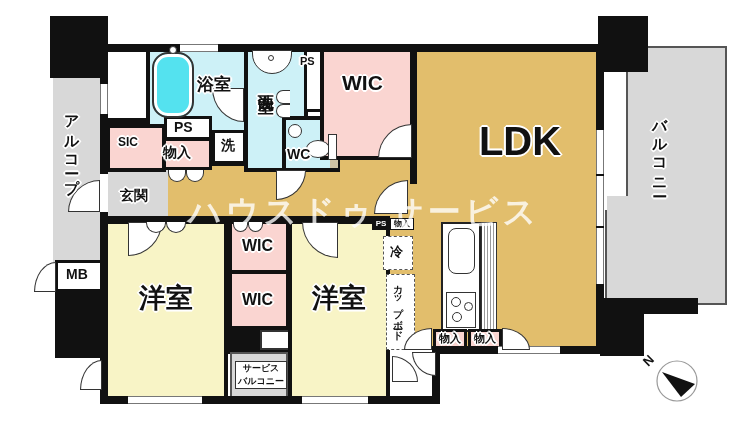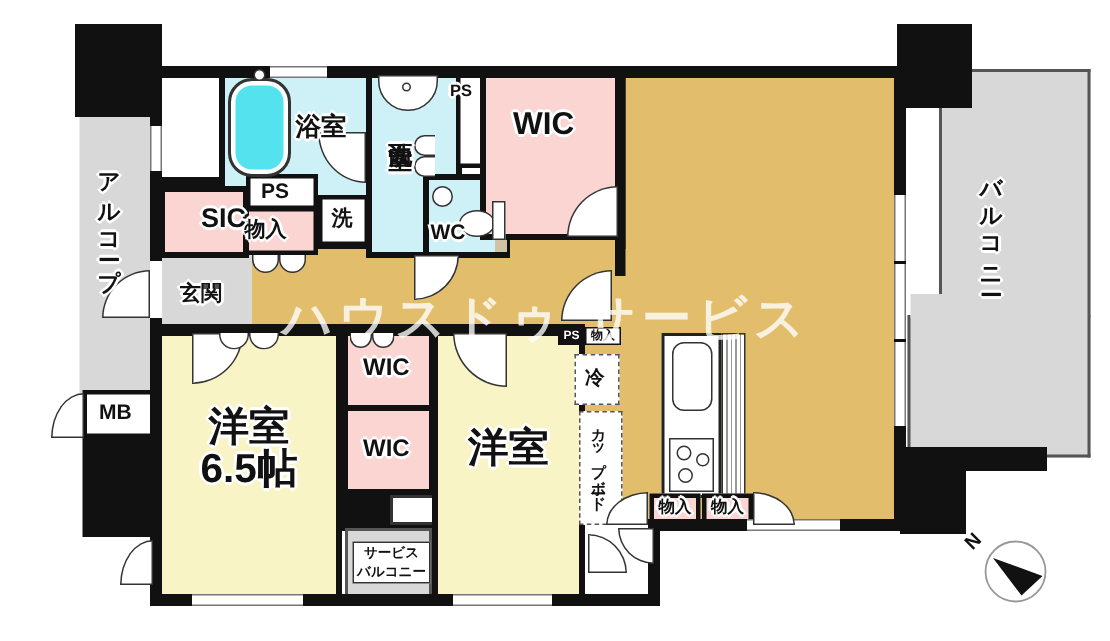--- a/index.html
+++ b/index.html
@@ -127,30 +127,30 @@
   <div class="abs" style="left:390px;top:218px;width:24px;height:12px;background:#fff;border:1px solid #111;color:#111;font-size:8px;font-weight:bold;text-align:center;line-height:10px;">物入</div>
 
   <div class="lbl vert" style="left:64px;top:105px;height:140px;font-size:15px;">アルコープ</div>
   <div class="lbl" style="left:197px;top:76px;font-size:17px;">浴室</div>
   <div class="lbl vert" style="left:257px;top:82px;height:84px;font-size:16px;letter-spacing:1px;">洗面室</div>
   <div class="lbl" style="left:300px;top:56px;font-size:11px;">PS</div>
   <div class="lbl" style="left:174px;top:120px;font-size:14px;">PS</div>
   <div class="lbl" style="left:163px;top:145px;font-size:14px;">物入</div>
   <div class="lbl" style="left:221px;top:138px;font-size:14px;">洗</div>
   <div class="lbl" style="left:287px;top:147px;font-size:14px;">WC</div>
-  <div class="lbl" style="left:134px;top:136px;font-size:18px;">SIC</div>
+  <div class="lbl" style="left:118px;top:136px;font-size:12px;">SIC</div>
   <div class="lbl" style="left:120px;top:188px;font-size:14px;">玄関</div>
   <div class="lbl" style="left:342px;top:72px;font-size:21px;">WIC</div>
   <div class="lbl ctr" style="left:440px;top:94px;width:160px;height:94px;">
+    <div style="font-size:40px;">LDK</div>
   </div>
   <div class="lbl vert" style="left:652px;top:108px;height:130px;font-size:15px;">バルコニー</div>
   <div class="lbl" style="left:66px;top:267px;font-size:14px;">MB</div>
   <div class="lbl ctr" style="left:104px;top:262px;width:124px;height:72px;">
     <div style="font-size:27px;">洋室</div>
-    <div style="font-size:27px;">6.5帖</div>
   </div>
   <div class="lbl" style="left:242px;top:238px;font-size:16px;">WIC</div>
   <div class="lbl" style="left:242px;top:292px;font-size:16px;">WIC</div>
   <div class="lbl ctr" style="left:288px;top:262px;width:102px;height:72px;">
     <div style="font-size:27px;">洋室</div>
   </div>
   <div class="abs ctr" style="left:235px;top:361px;width:52px;height:28px;background:#fff;border:1px solid #333;font-weight:bold;color:#111;">
     <div style="font-size:9px;">サービス</div>
     <div style="font-size:9px;">バルコニー</div>
   </div>

